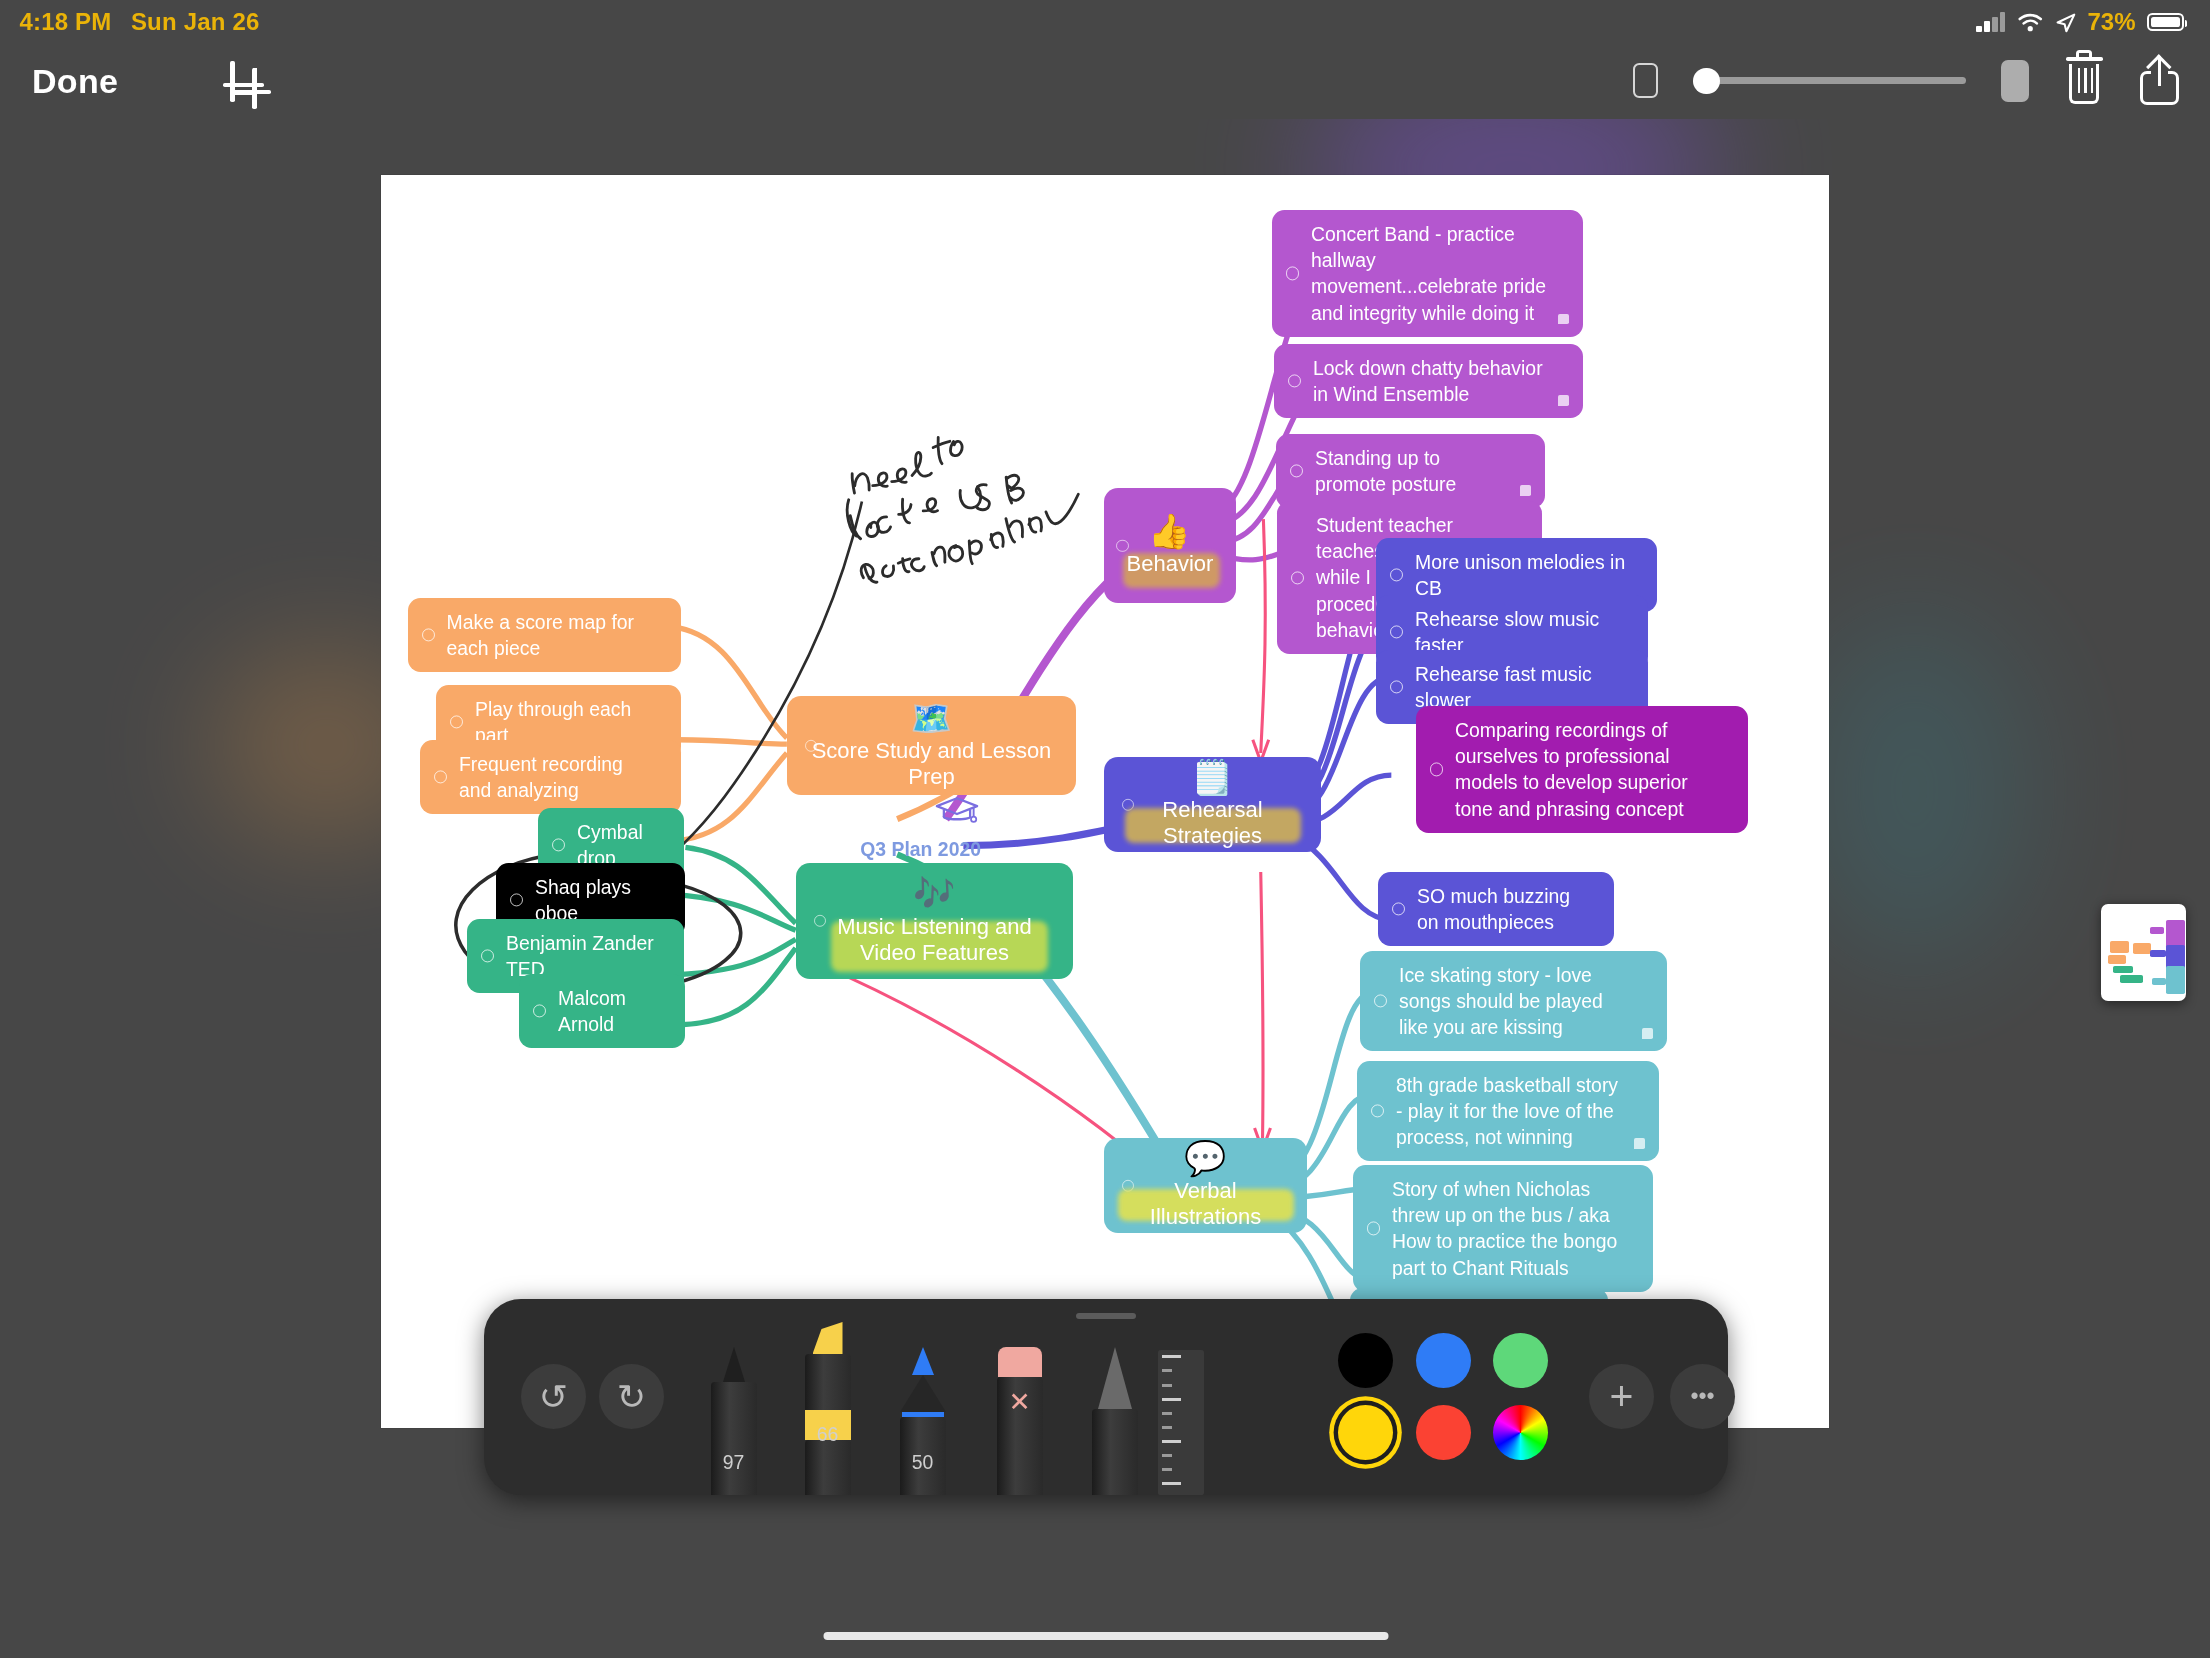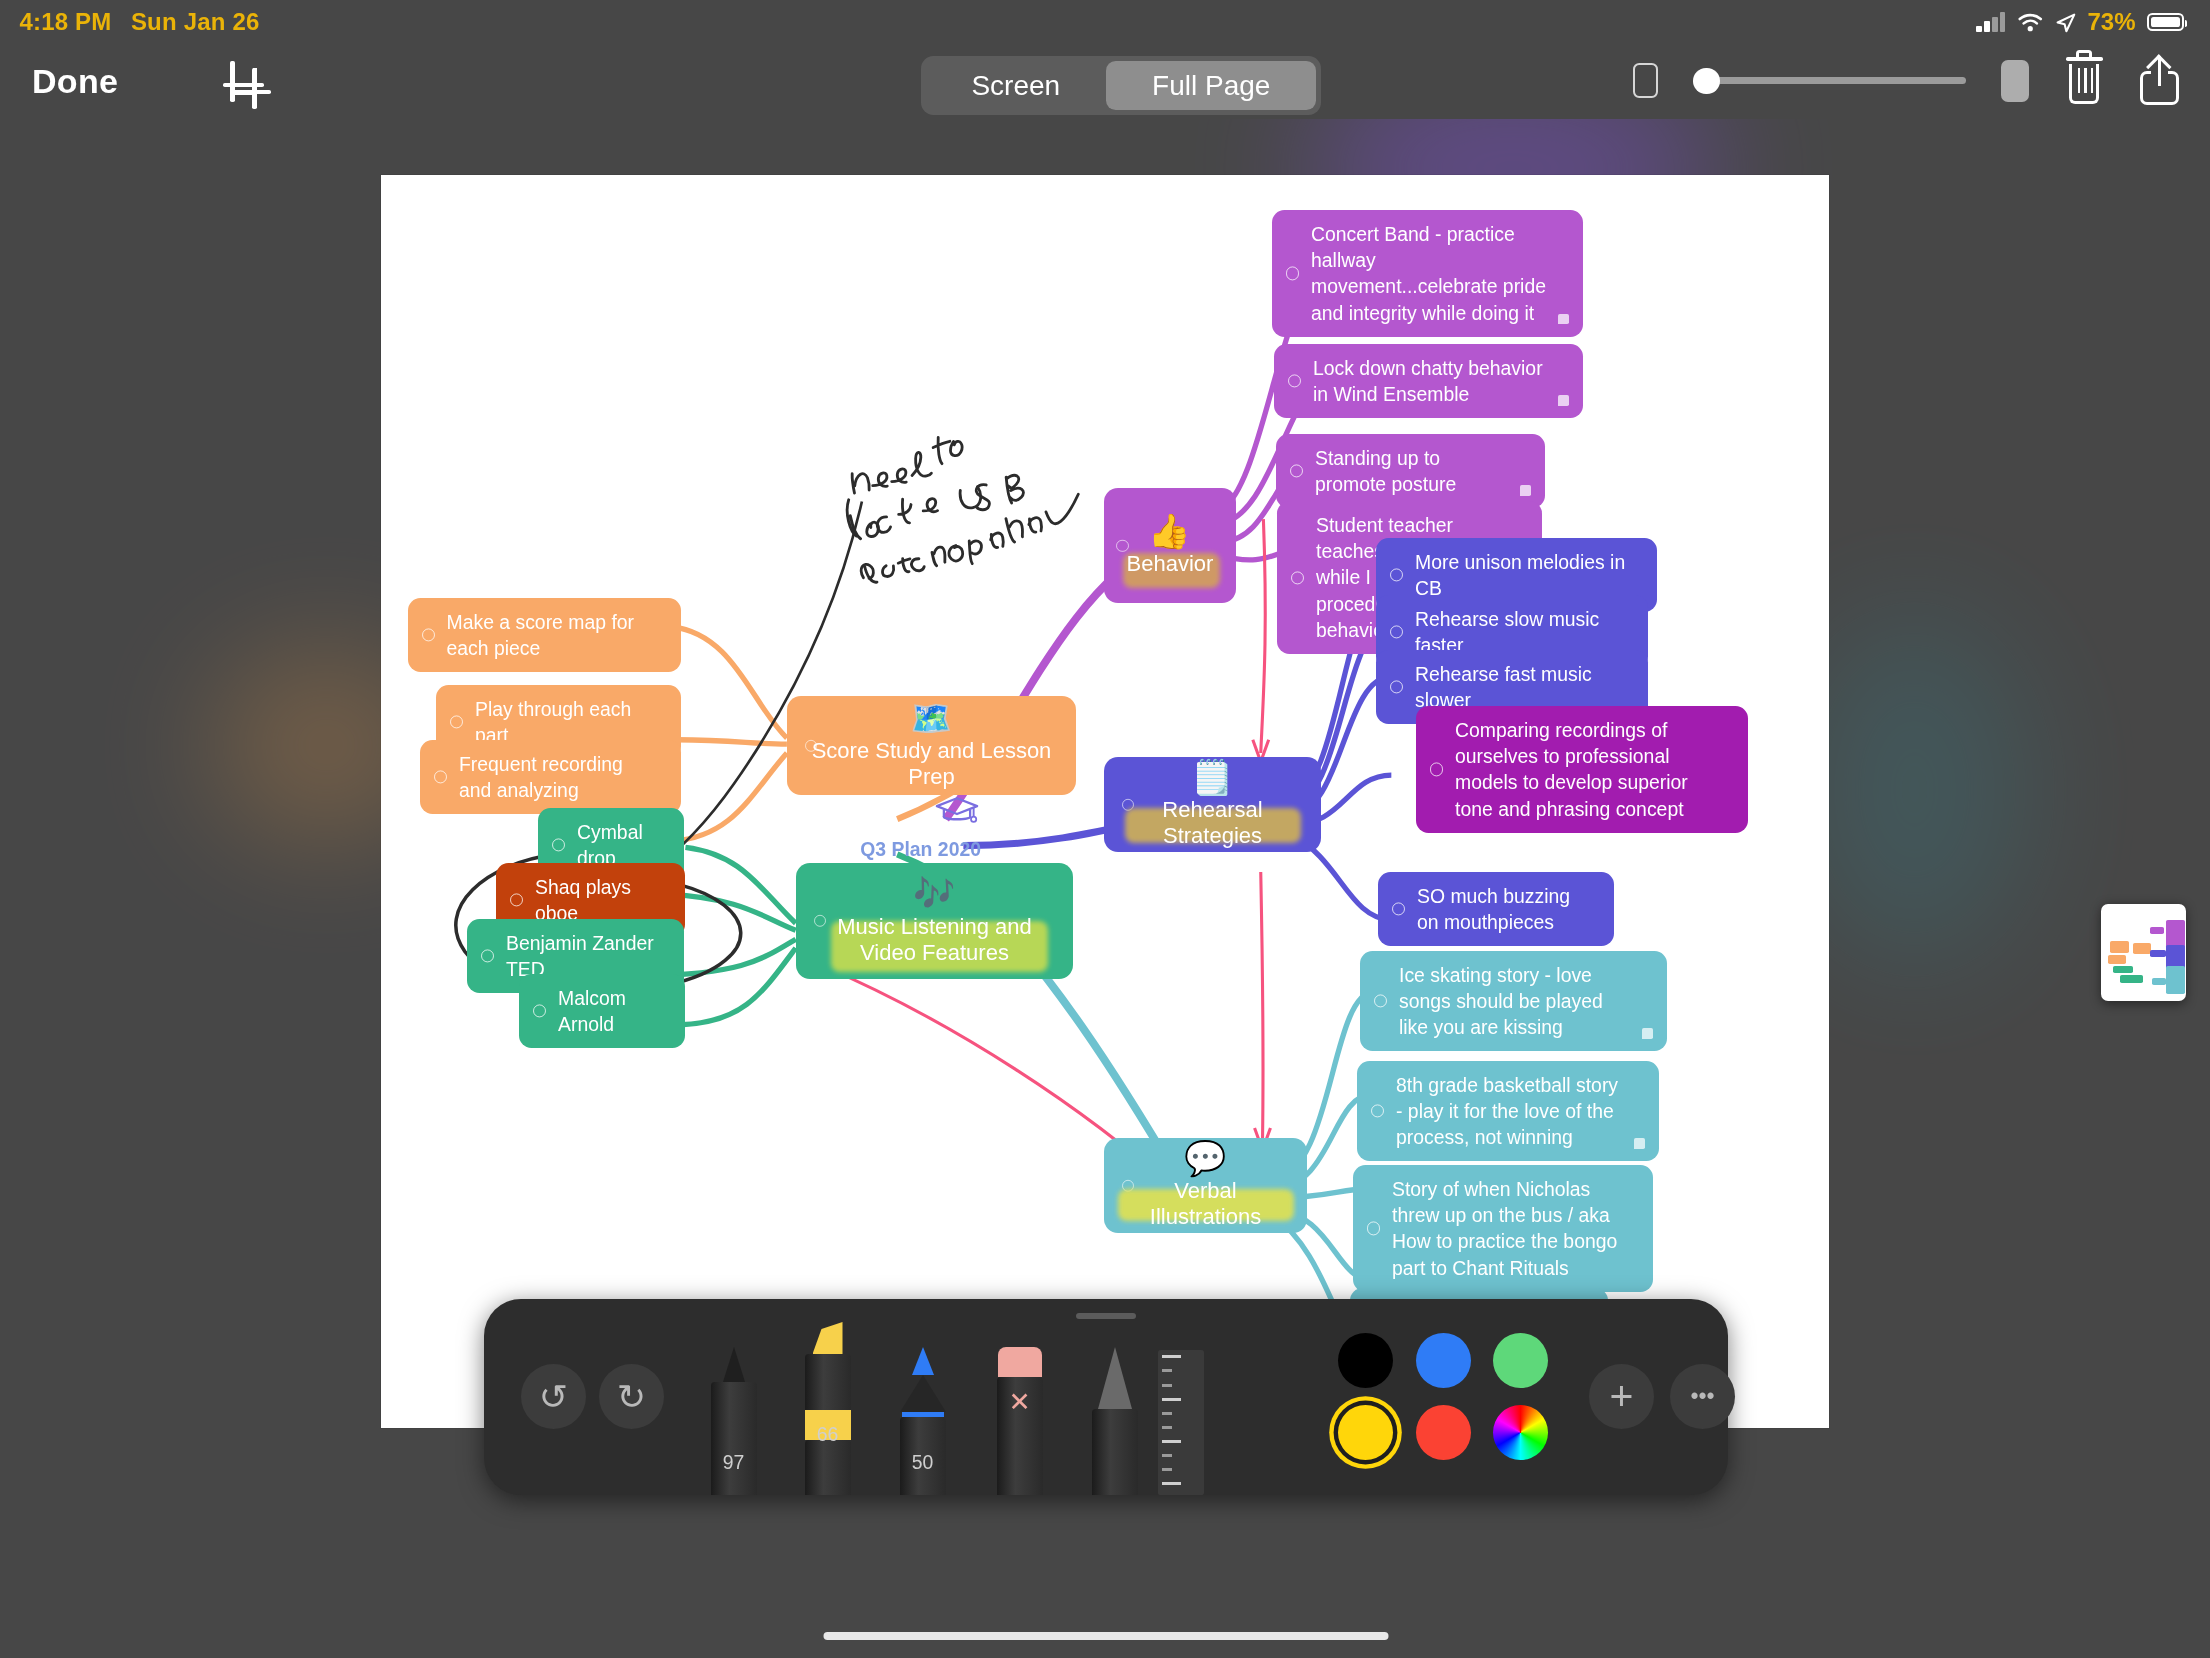--- a/index.html
+++ b/index.html
@@ -155,24 +155,20 @@
   </div>
 
   <div class="toolbar">
     <div class="done">Done</div>
     <div class="crop-icon">
       <div class="crop-box"></div>
         <div class="crop-tail"></div>
         <div class="crop-tail2"></div>
     </div>
 
-    <div class="segwrap">
-      <div class="seg">Screen</div>
-      <div class="seg active">Full Page</div>
-    </div>
 
     <div class="rightTools">
       <div class="pg-small"></div>
       <div class="slider">
         <div class="track"></div>
         <div class="knob"></div>
       </div>
       <div class="pg-big"></div>
       <div class="trash">
         <div class="hdl"></div>
@@ -307,21 +303,21 @@
       <div class="parent" style="left:415px; top:688px; width:277px; height:116px; background:#35b487;">
         <div class="pbullet"></div>
         <div class="pico">🎶</div>
         <div class="hl" style="left:35px; top:58px; width:217px; height:51px; background:#d8e04a; opacity:.8;"></div>
         <div class="plabel">Music Listening and Video Features</div>
       </div>
       <div class="node" style="left:157px; top:633px; width:146px; background:#35b487;">
         <span class="bullet"></span>
         <span class="txt">Cymbal drop</span>
       </div>
-      <div class="node" style="left:115px; top:688px; width:189px; background:#c2410c;">
+      <div class="node" style="left:115px; top:688px; width:189px; background:#000000;">
         <span class="bullet"></span>
         <span class="txt">Shaq plays oboe</span>
       </div>
       <div class="node" style="left:86px; top:744px; width:217px; background:#35b487;">
         <span class="bullet"></span>
         <span class="txt">Benjamin Zander TED</span>
       </div>
       <div class="node" style="left:138px; top:799px; width:166px; background:#35b487;">
         <span class="bullet"></span>
         <span class="txt">Malcom Arnold</span>

